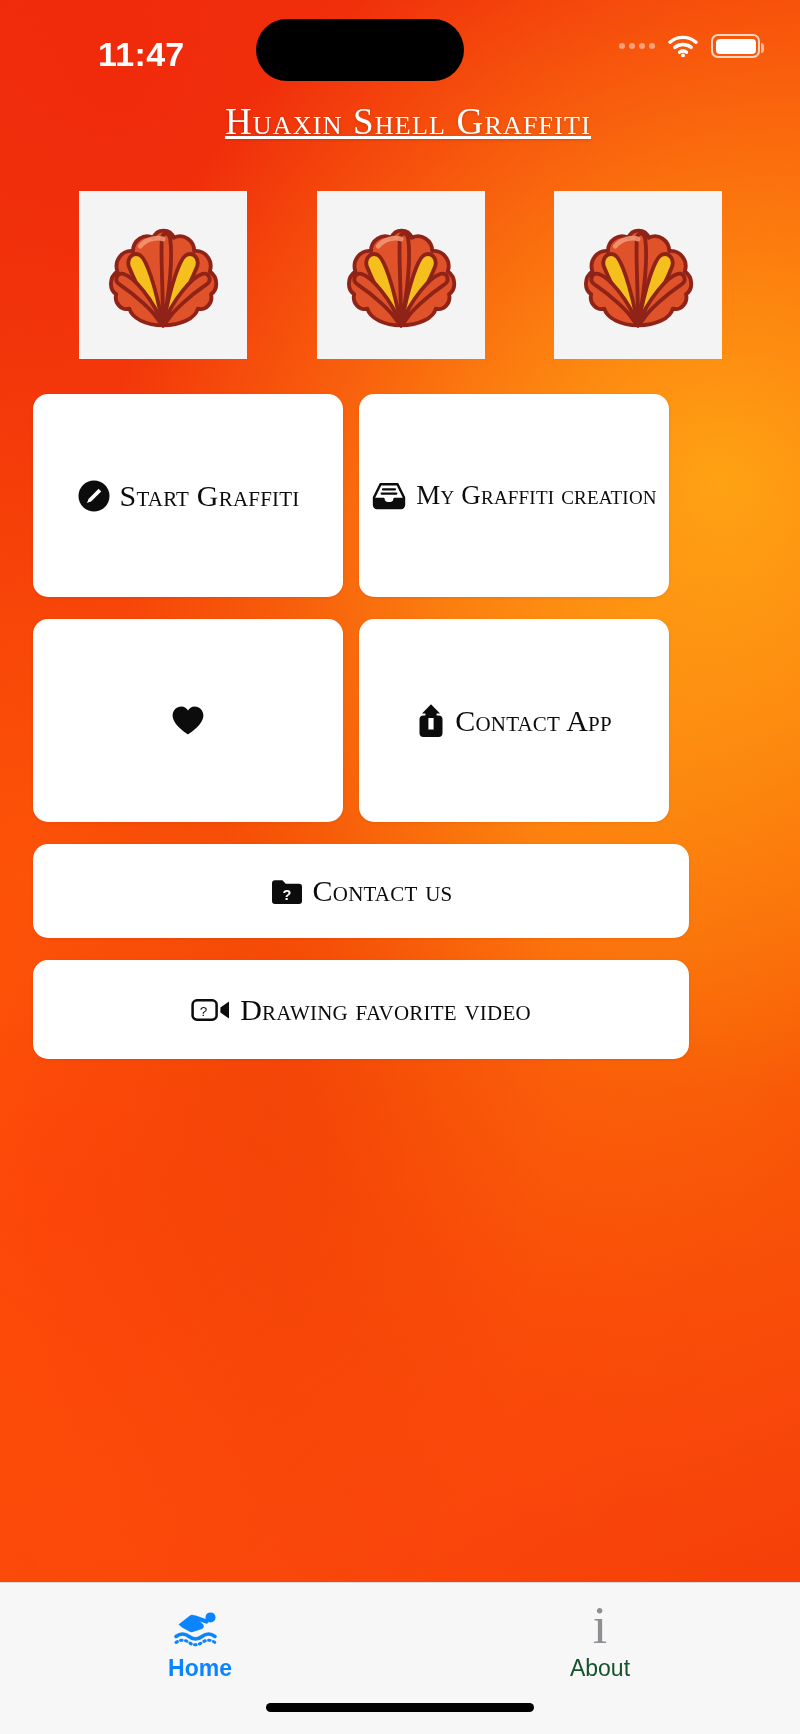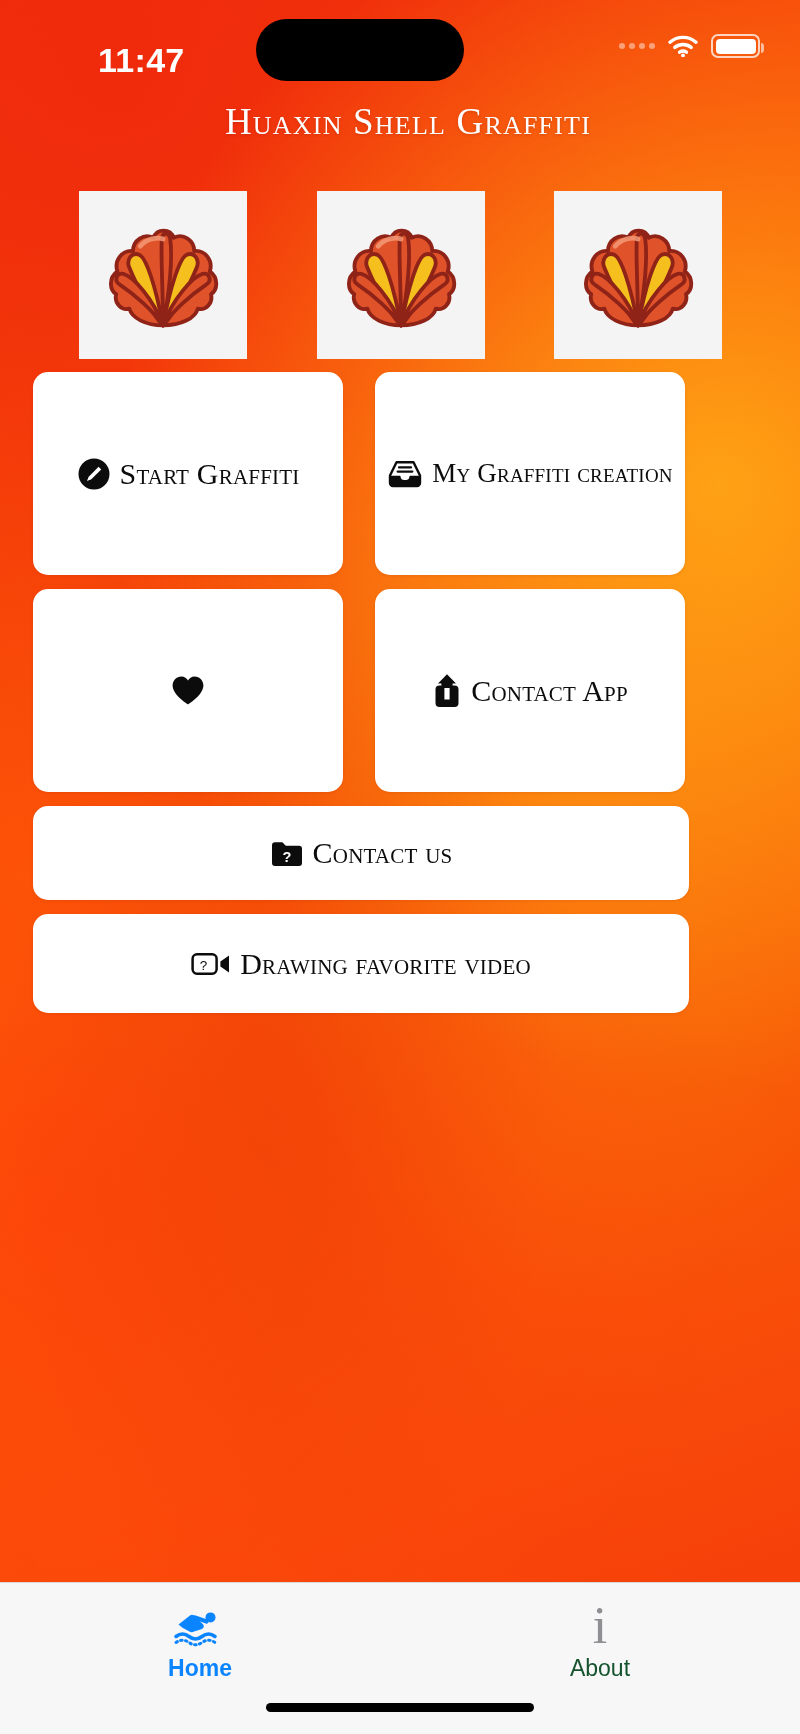--- a/index.html
+++ b/index.html
@@ -28,21 +28,21 @@
       radial-gradient(ellipse at 20% 88%, rgba(255,90,10,0.18) 0%, rgba(255,90,10,0) 45%);
     pointer-events:none;
   }
 
   
   .statusbar{
     position:absolute; top:0; left:0; right:0; height:100px;
     display:flex; align-items:center; z-index:6;
   }
   .sb-time{
-    position:absolute; left:98px; top:41px;
+    position:absolute; left:98px; top:35px;
     color:#fff; font-size:34px; font-weight:600;
     letter-spacing:0.3px;
     font-family:"Liberation Sans", sans-serif;
   }
   .notch{
     position:absolute; left:256px; top:19px;
     width:208px; height:62px; border-radius:34px;
     background:#000;
   }
   .sb-right{
@@ -70,20 +70,21 @@
   .app-title{
     position:absolute; top:100px; left:16px; right:0;
     text-align:center;
     color:#fff;
     font-family:"Liberation Serif", serif;
     font-size:37px;
     font-variant:small-caps;
     letter-spacing:1.2px;
     text-shadow:0 1px 3px rgba(120,20,0,0.25);
     z-index:5;
+    text-decoration:underline;
   }
 
   
   .thumbs{
     position:absolute; top:191px; left:79px;
     width:643px; height:168px;
     display:flex; justify-content:space-between;
     z-index:4;
   }
   .thumb{
@@ -91,21 +92,21 @@
     background:#f4f4f4;
     display:flex; align-items:center; justify-content:center;
   }
   .thumb svg{ width:120px; height:120px; display:block; }
 
   
   .menu{
     position:absolute; top:372px; left:33px;
     width:734px; z-index:4;
   }
-  .row{ display:flex; gap:32px; margin-bottom:14px; }
+  .row{ display:flex; gap:16px; margin-bottom:14px;margin-top:22px; }
   .card{
     background:#fff;
     border-radius:15px;
     display:flex; align-items:center; justify-content:center;
     box-shadow:0 1px 3px rgba(130,35,0,0.12);
     cursor:pointer;
   }
   .card.half{ width:310px; height:203px; }
   .card.full{ width:656px; height:94px; }
   .card.full.tall{ height:99px; }

